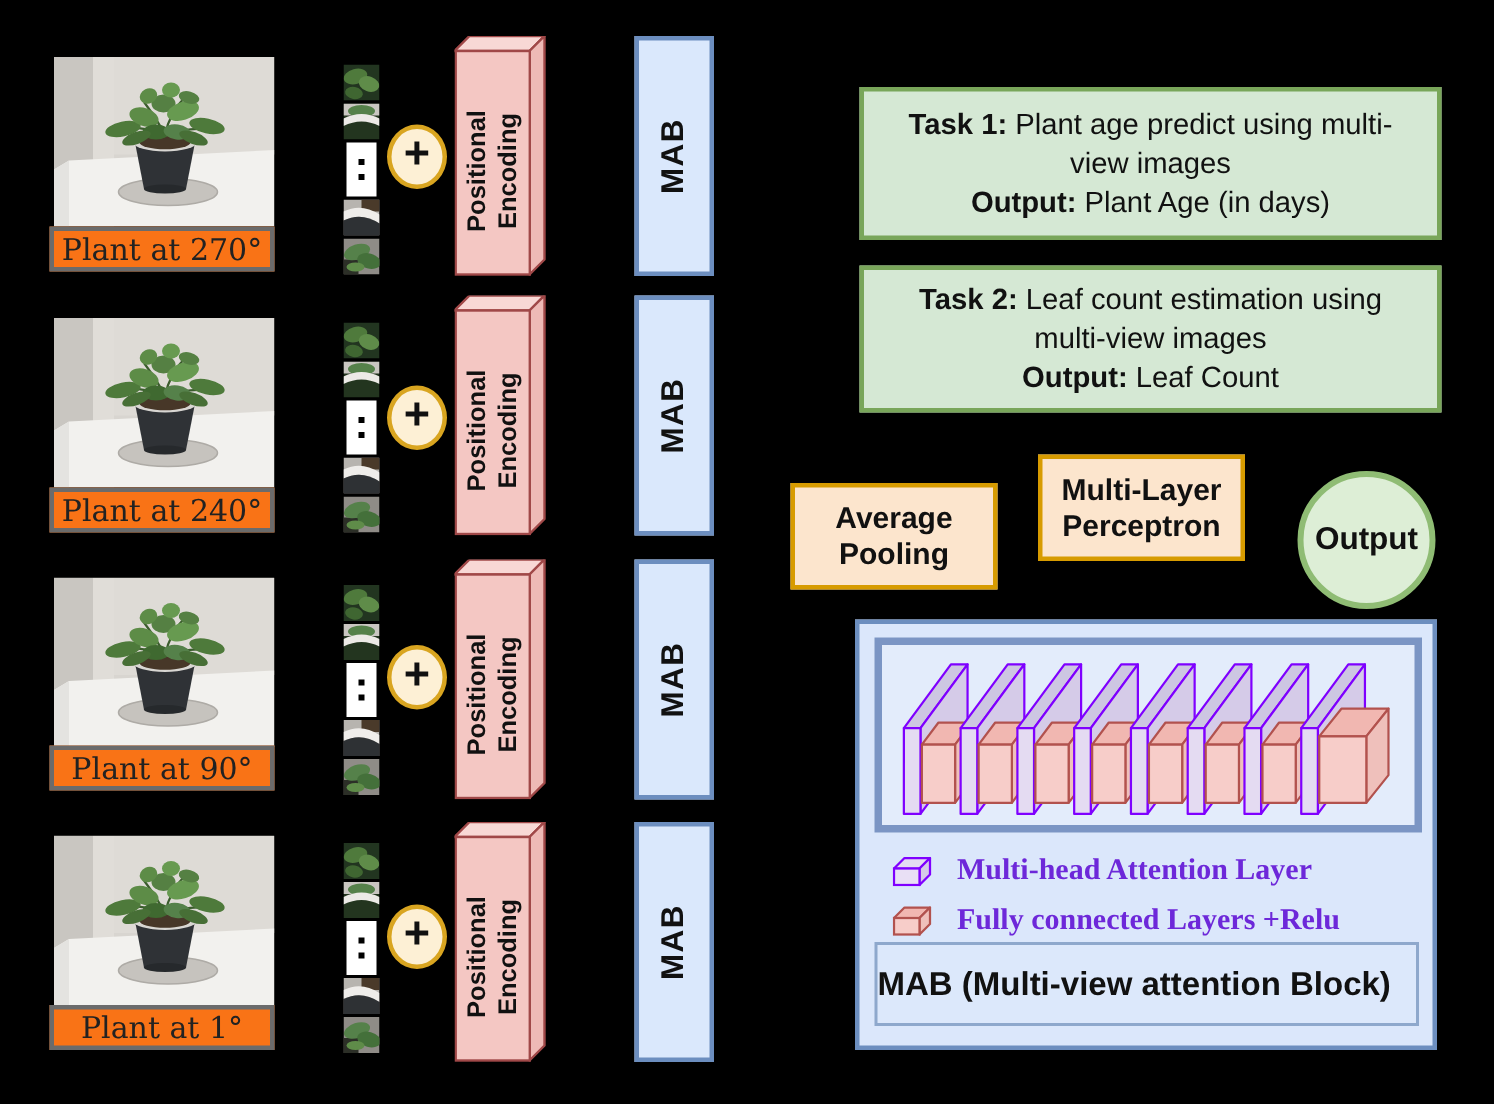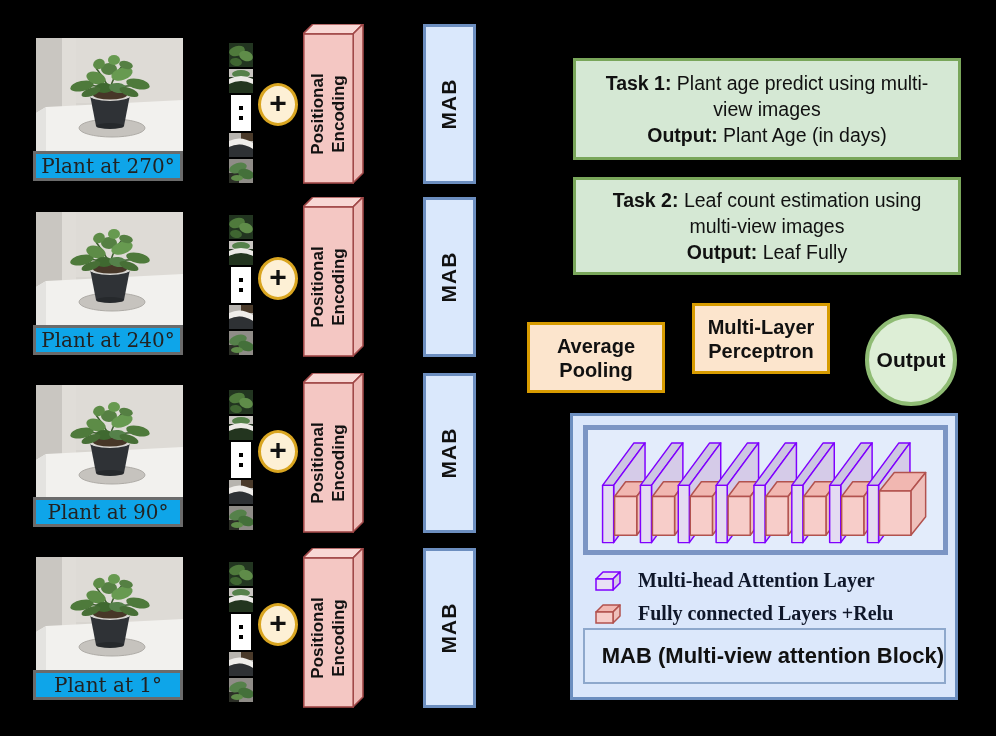--- a/index.html
+++ b/index.html
@@ -2,21 +2,21 @@
 <html><head>
 <meta charset="utf-8">
 <style>
   html,body{margin:0;padding:0;background:#000;}
   #stage{position:relative;width:996px;height:736px;background:#000;overflow:hidden;
          font-family:"Liberation Sans",sans-serif;}
   .abs{position:absolute;}
 
   
   .photo{width:147px;height:113px;overflow:hidden;}
-  .caption{width:144px;height:24px;background:#0ea5e9;border:3px solid #6b6b6b;
+  .caption{width:144px;height:24px;background:#f97316;border:3px solid #6b6b6b;
            display:flex;align-items:center;justify-content:center;
            font-family:"DejaVu Serif","Liberation Serif",serif;font-size:20px;color:#222;}
 
   
   .patch{display:block;}
   .dots-tile{width:20px;height:36px;background:#fff;position:relative;}
   .dots-tile i{position:absolute;left:8px;width:4px;height:4px;background:#000;}
   .dots-tile i.d1{top:11px}.dots-tile i.d2{top:21px}
 
   
@@ -51,23 +51,23 @@
 
   
   .outcircle{width:92px;height:92px;border-radius:50%;background:#ddeed6;border:4px solid #8fbc74;
         box-sizing:border-box;display:flex;align-items:center;justify-content:center;
         font-weight:bold;font-size:21px;color:#111;}
 
   
   .detail-outer{width:388px;height:287px;background:#dbe7fb;border:3px solid #6c8ebf;box-sizing:border-box;}
   .slab-box{width:365px;height:130px;border:5px solid #7b95c4;box-sizing:border-box;background:#e3ecfb;}
   .legend-row{display:flex;align-items:center;gap:16px;}
-  .legend-text{font-family:"Liberation Serif",serif;font-weight:bold;font-size:20px;color:#0f172a;}
+  .legend-text{font-family:"Liberation Serif",serif;font-weight:bold;font-size:20px;color:#6d28d9;}
   .mab-label-box{width:363px;height:56px;background:#dce8fb;border:2px solid #8ea8cc;box-sizing:border-box;
-        display:flex;align-items:center;justify-content:flex-end;
+        display:flex;align-items:center;justify-content:flex-start;
         font-weight:bold;font-size:22px;color:#111;}
   svg{display:block;}
 </style>
 </head>
 <body>
 
 <div id="stage">
 
   <svg width="0" height="0" style="position:absolute" aria-hidden="true">
     <defs>
@@ -301,21 +301,21 @@
   <div class="abs mabcol" style="left:423px;top:548px">
       <span>MAB</span>
     </div>
 
   <div class="abs task" style="left:573px;top:58px;height:102px">
     <div><span class="b">Task 1:</span> <span>Plant age predict using multi-view images</span></div>
     <div><span class="b">Output:</span> <span>Plant Age  (in days)</span></div>
   </div>
   <div class="abs task" style="left:573px;top:177px;height:98px">
     <div><span class="b">Task 2:</span> <span>Leaf count estimation using multi-view images</span></div>
-    <div><span class="b">Output:</span> <span>Leaf Fully</span></div>
+    <div><span class="b">Output:</span> <span>Leaf Count</span></div>
   </div>
 
   <div class="abs obox" style="left:527px;top:322px">
       <div class="wrap">Average Pooling</div>
     </div>
   <div class="abs obox" style="left:692px;top:303px">
       <div class="wrap">Multi-Layer Perceptron</div>
     </div>
   <div class="abs outcircle" style="left:865px;top:314px">
       <span>Output</span>

